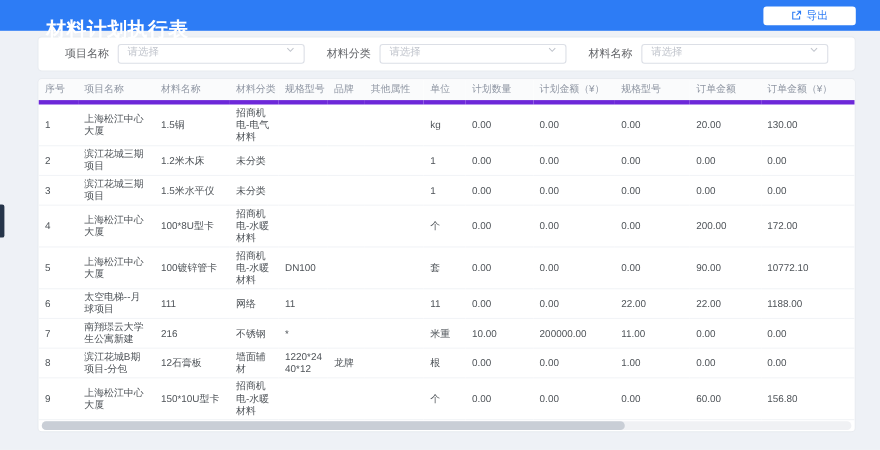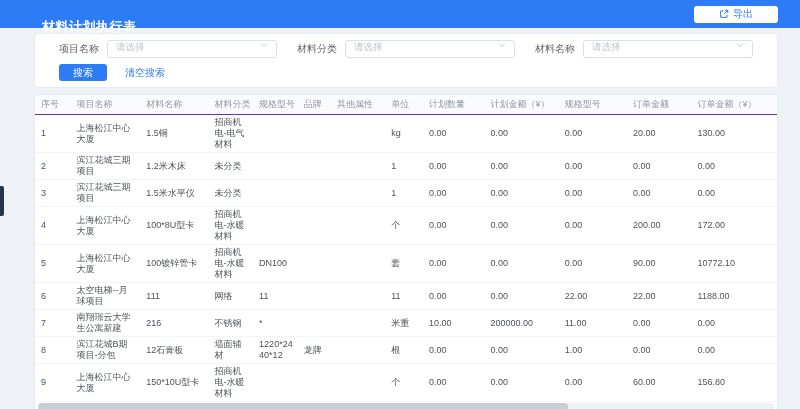--- a/index.html
+++ b/index.html
@@ -12,21 +12,21 @@
   }
   .sidebar-edge {
     position: absolute; left: 0; top: 186px; width: 4px; height: 30px;
     background: #26354a; border-radius: 0 2px 2px 0; z-index: 5;
   }
   
   .topbar {
     height: 28px; background: #2d7cf5; display: flex; align-items: center;
     padding: 0 22px 0 42px;
   }
-  .title { font-size: 13px; font-weight: 600; color: #fff; letter-spacing: .5px; margin-top: 26px; }
+  .title { font-size: 18px; font-weight: 600; color: #fff; letter-spacing: .5px; margin-top: 26px; }
   .export-btn {
     margin-left: auto; height: 17px; background: #fff; color: #2d7cf5;
     border: none; border-radius: 3px; font-size: 10px; padding: 0 25px;
     display: flex; align-items: center; gap: 4px; cursor: pointer;
     font-family: inherit;
   }
   .export-btn svg { display: block; }
   
   .filter-card {
     margin: 5px 22px 0 34px; background: #fff; border: 1px solid #e8ebf0;
@@ -50,21 +50,21 @@
   .clear-link { margin-left: 18px; font-size: 10px; color: #2d7cf5; cursor: pointer; text-decoration: none; }
   
   .table-card {
     margin: 6px 22px 0 34px; background: #fff; border: 1px solid #e8ebf0;
     border-radius: 4px; overflow: hidden;
   }
   table { width: 100%; border-collapse: collapse; table-layout: fixed; }
   thead th {
     background: #fafbfc; color: #8f96a3; font-weight: 400; font-size: 9px;
     text-align: left; padding: 4px 4px 4px 6px; line-height: 11px;
-    border-bottom: 1px solid #6d28d9; white-space: nowrap; overflow: hidden;
+    border-bottom: 4px solid #6d28d9; white-space: nowrap; overflow: hidden;
   }
   tbody td {
     font-size: 9px; color: #4e5358; padding: 2px 4px 2px 6px; line-height: 11px;
     height: 25px; border-bottom: 1px solid #f2f4f7; word-break: break-all;
     vertical-align: middle;
   }
   
   .hscroll {
     height: 8px; margin: 1px 3px; background: #f0f1f4; border-radius: 4px;
     position: relative;
@@ -121,24 +121,20 @@
       <div class="select">
         <span class="placeholder">请选择</span>
         <span class="chevron">
             <svg width="8" height="8" viewBox="0 0 10 10">
               <path d="M1.5 3.5l3.5 3.5 3.5-3.5" stroke="#c0c4cc" stroke-width="1.2" fill="none"></path>
             </svg>
           </span>
       </div>
     </div>
   </div>
-  <div class="action-row">
-    <button class="search-btn">搜索</button>
-    <a class="clear-link">清空搜索</a>
-  </div>
 </section>
 
 <section class="table-card">
   <div class="table-wrap">
     <table>
       <colgroup>
         <col style="width:4.8%">
           <col style="width:9.4%">
           <col style="width:9.2%">
         <col style="width:6.0%">

